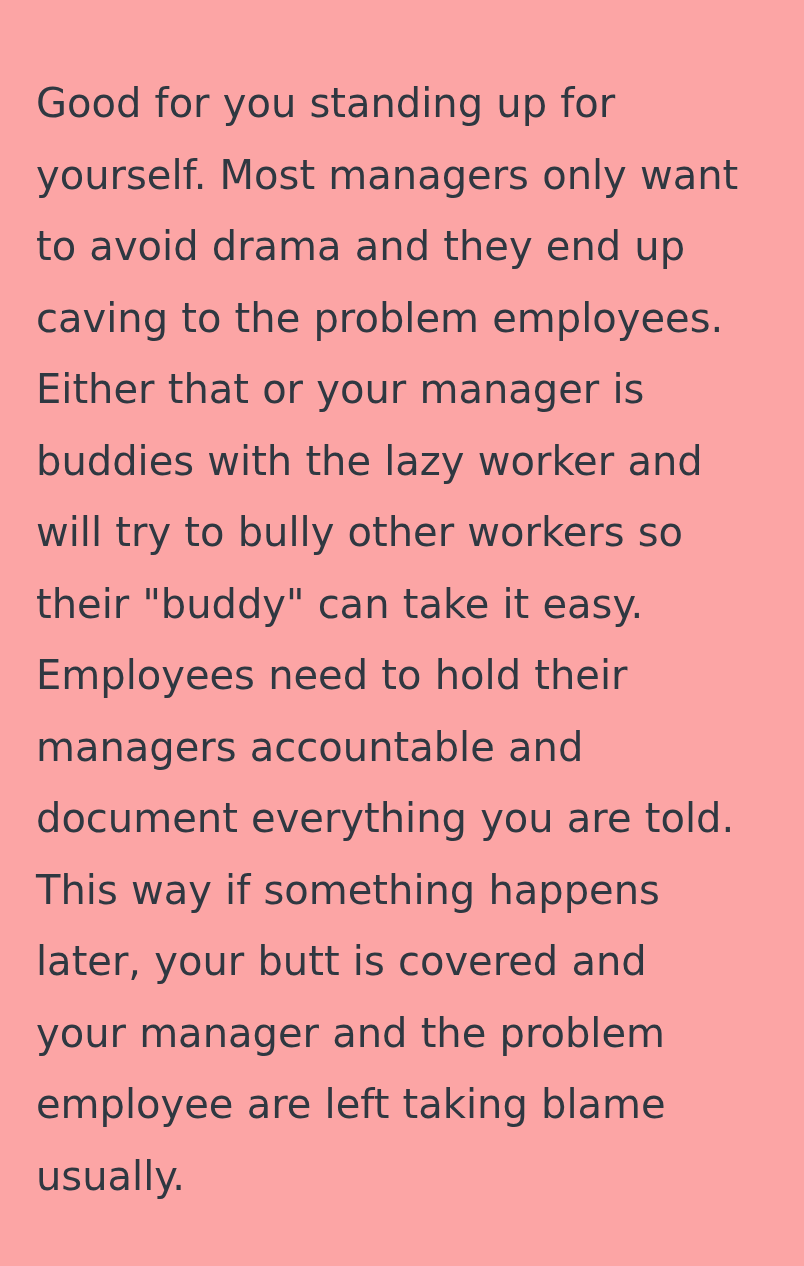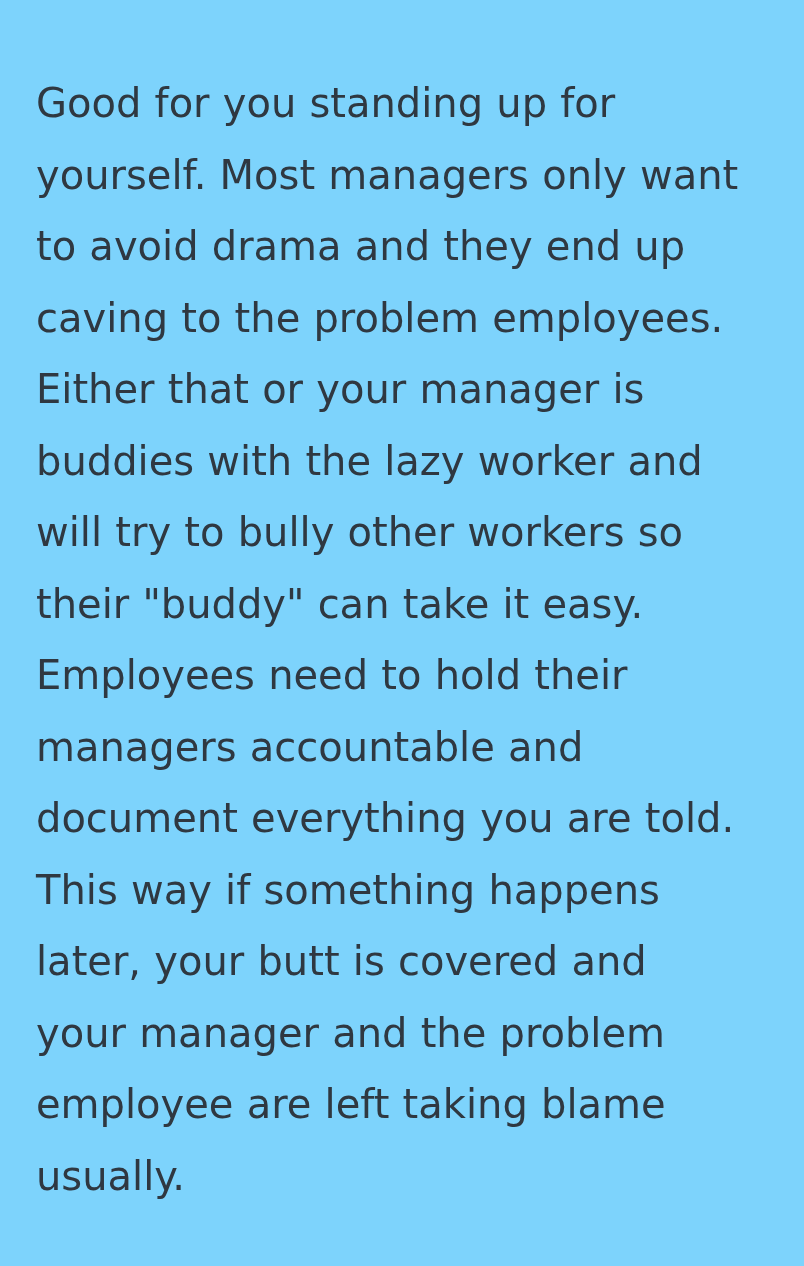--- a/index.html
+++ b/index.html
@@ -11,21 +11,21 @@
     width: 804px;
     height: 1266px;
     font-family: "DejaVu Sans", sans-serif;
     overflow: hidden;
   }
   .page {
     box-sizing: border-box;
     width: 804px;
     height: 1266px;
     padding: 28px 60px 0 36px;
-    background: #7dd3fc;
+    background: #fca5a5;
   }
   .body-text {
     font-family: "DejaVu Sans", sans-serif;
     font-size: 40px;
     line-height: 71.5px;
     color: #2f3841;
     letter-spacing: 0px;
     word-spacing: 0.5px;
     text-align: left;
     white-space: pre-wrap;

